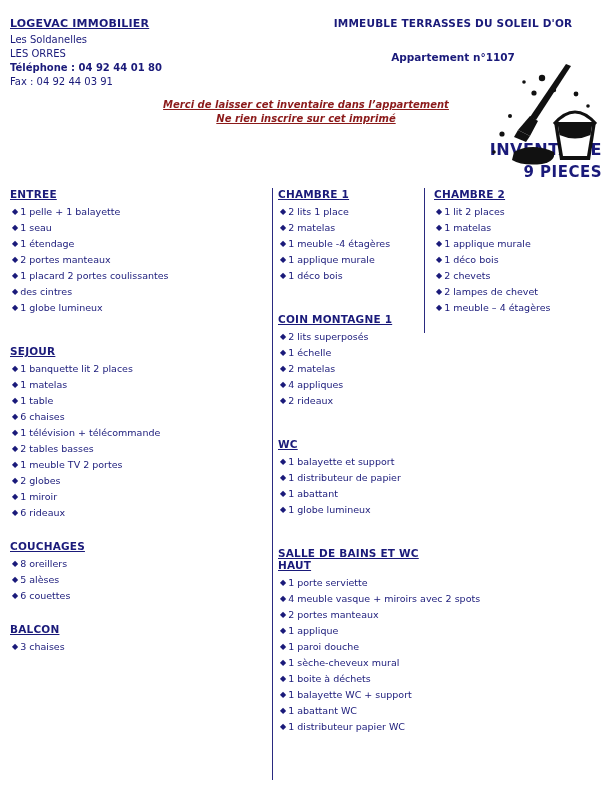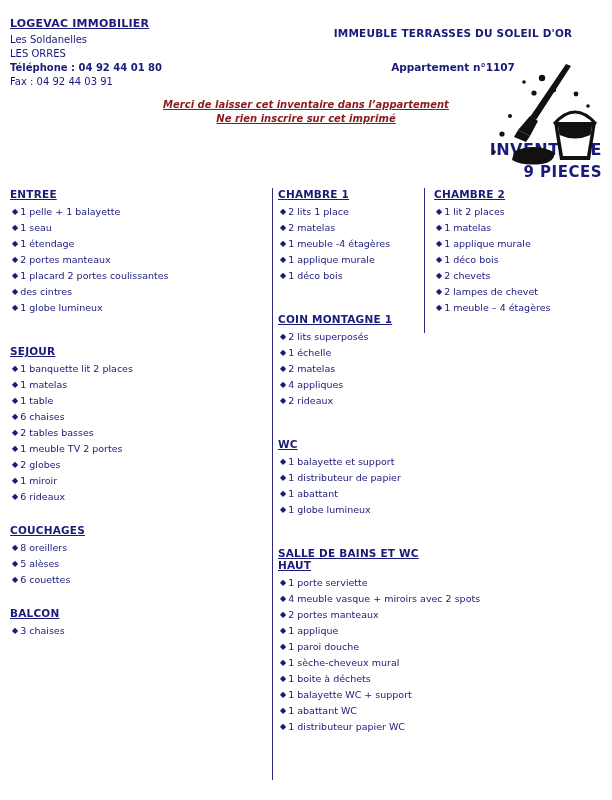--- a/index.html
+++ b/index.html
@@ -46,21 +46,21 @@
     font-size: 10px;
     color: #1a1a7a;
     margin-bottom: 3px;
   }
   .agency-line.bold {
     font-weight: bold;
   }
   .hdr-right {
     position: absolute;
     left: 318px;
-    top: 10px;
+    top: 0;
     width: 250px;
     text-align: center;
   }
   .building-name {
     font-size: 10.5px;
     font-weight: bold;
     color: #1a1a7a;
     letter-spacing: 0.2px;
   }
   .apartment {
@@ -245,20 +245,21 @@
       </div>
 
       <div class="spacer-md"></div>
 
       <div class="section">
         <div class="section-title">SEJOUR</div>
         <div class="item"><span class="bullet">◆</span><span>1 banquette lit 2 places</span></div>
         <div class="item"><span class="bullet">◆</span><span>1 matelas</span></div>
         <div class="item"><span class="bullet">◆</span><span>1 table</span></div>
         <div class="item"><span class="bullet">◆</span><span>6 chaises</span></div>
+        <div class="item"><span class="bullet">◆</span><span>1 télévision + télécommande</span></div>
         <div class="item"><span class="bullet">◆</span><span>2 tables basses</span></div>
         <div class="item"><span class="bullet">◆</span><span>1 meuble TV 2 portes</span></div>
         <div class="item"><span class="bullet">◆</span><span>2 globes</span></div>
         <div class="item"><span class="bullet">◆</span><span>1 miroir</span></div>
         <div class="item"><span class="bullet">◆</span><span>6 rideaux</span></div>
       </div>
 
       <div class="spacer-sm"></div>
 
       <div class="section">

